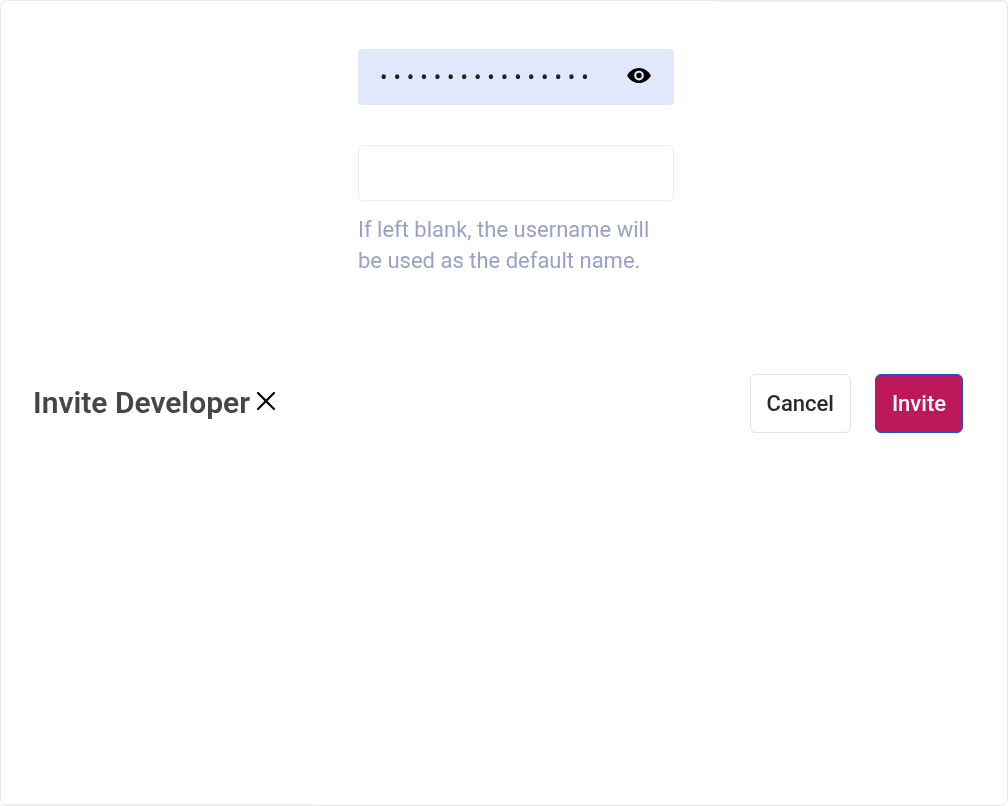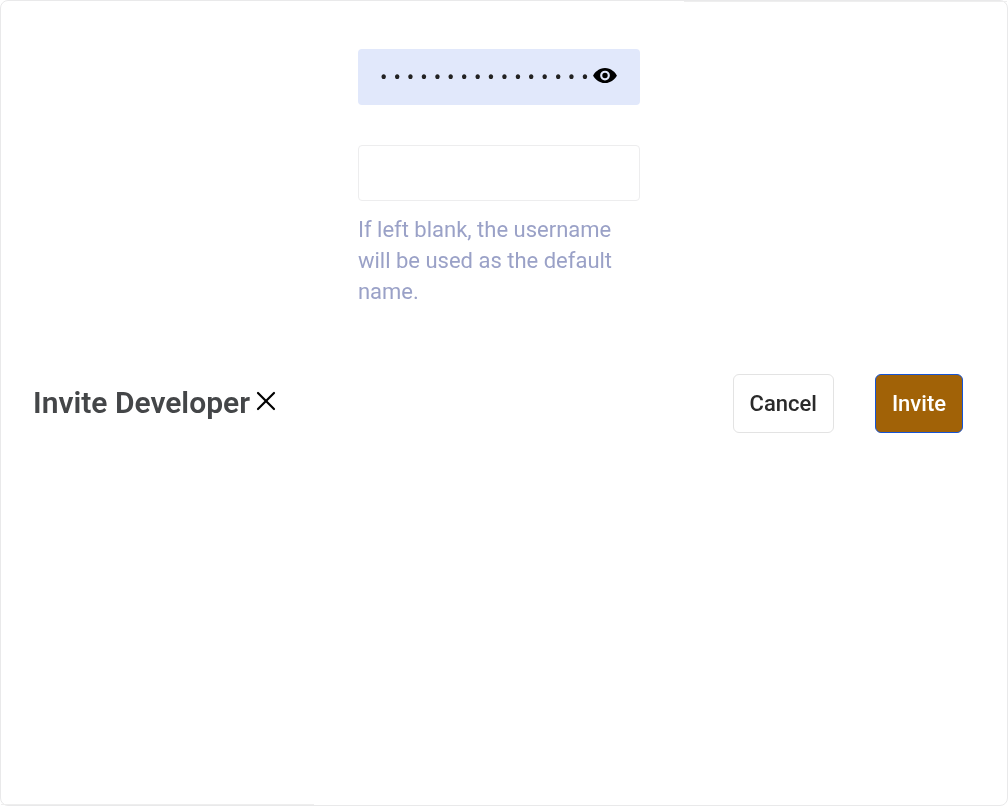--- a/index.html
+++ b/index.html
@@ -148,29 +148,28 @@
       padding: 28px 44px 28px 32px;
       border-top: 1px solid #eeeeee;
     }
     .btn {
       font-size: 22px;
       font-weight: 500;
       padding: 16px 16px;
       border-radius: 6px;
       cursor: pointer;
       font-family: inherit;
-      margin-left: 17px;
     }
     .btn-secondary {
       background: #fff;
       color: #2a2a2a;
       border: 1px solid #e3e3e3;
     }
     .btn-primary {
-      background: #a16207;
+      background: #be185d;
       color: #fff;
       border: 1px solid #1454d6;
     }
   </style>
 </head>
 <body>
 
 <div class="modal">
 
   <div class="modal-header">

